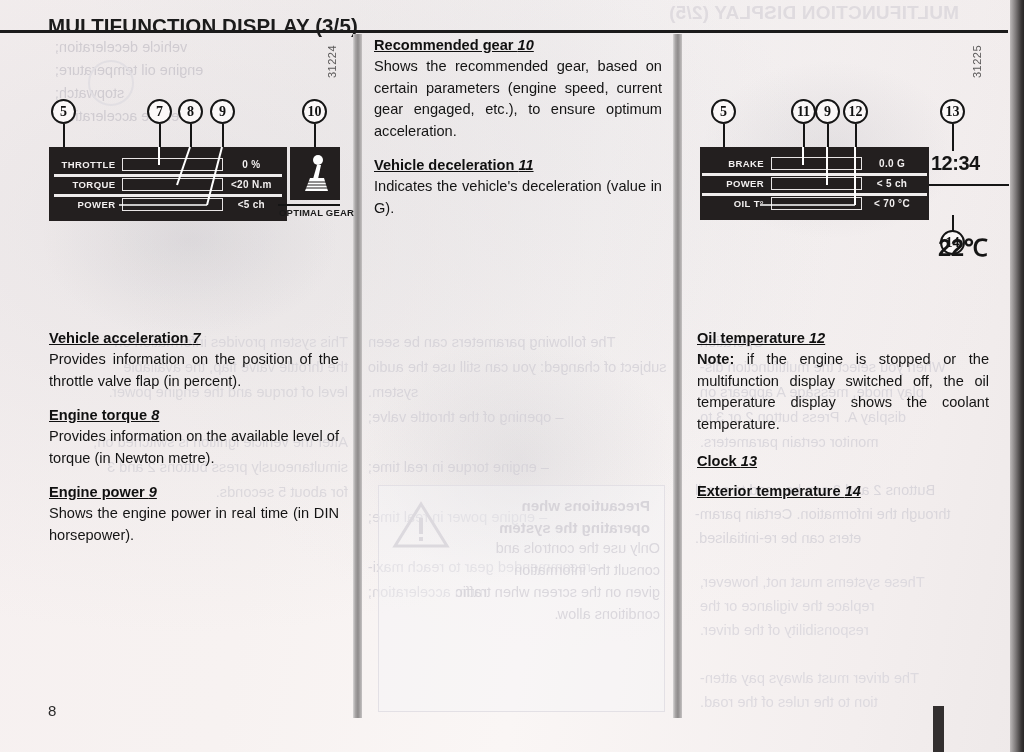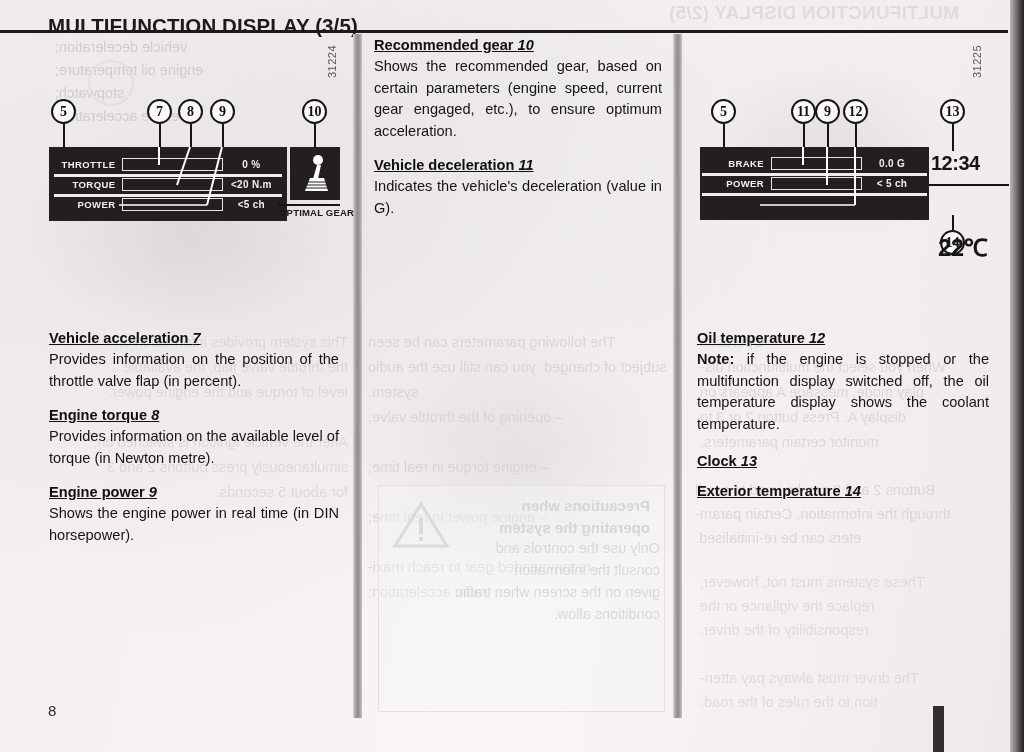--- a/index.html
+++ b/index.html
@@ -327,20 +327,25 @@
   </div>
   <div class="lcd-sep" style="left:702px;top:173px;width:225px;"></div>
 
   <div class="lcd-row" style="left:708px;top:176px;width:214px;height:15px;">
     <div class="lcd-label" style="width:58px;">POWER</div>
     <div class="lcd-bar" style="width:94px;margin-left:7px;"></div>
     <div class="lcd-val" style="width:62px;">&lt; 5 ch</div>
   </div>
   <div class="lcd-sep" style="left:702px;top:193px;width:225px;"></div>
 
+  <div class="lcd-row" style="left:708px;top:196px;width:214px;height:15px;">
+    <div class="lcd-label" style="width:58px;">OIL T°</div>
+    <div class="lcd-bar" style="width:94px;margin-left:7px;"></div>
+    <div class="lcd-val" style="width:62px;">&lt; 70 °C</div>
+  </div>
 
   <svg style="position:absolute;left:700px;top:147px;width:229px;height:73px;" viewBox="0 0 229 73">
     <line x1="103" y1="0" x2="103" y2="18" stroke="#ffffff" stroke-width="2"></line>
     <line x1="127" y1="0" x2="127" y2="38" stroke="#ffffff" stroke-width="2"></line>
     <line x1="155" y1="0" x2="155" y2="58" stroke="#ffffff" stroke-width="2"></line>
     <line x1="155" y1="58" x2="60" y2="58" stroke="#ffffff" stroke-width="1.5"></line>
   </svg>
 
   <div class="clockbox" style="left:931px;top:152px;font-size:20px;letter-spacing:-.5px;">12:34</div>
   <div style="position:absolute;left:929px;top:184px;width:80px;height:2px;background:#151515;"></div>

